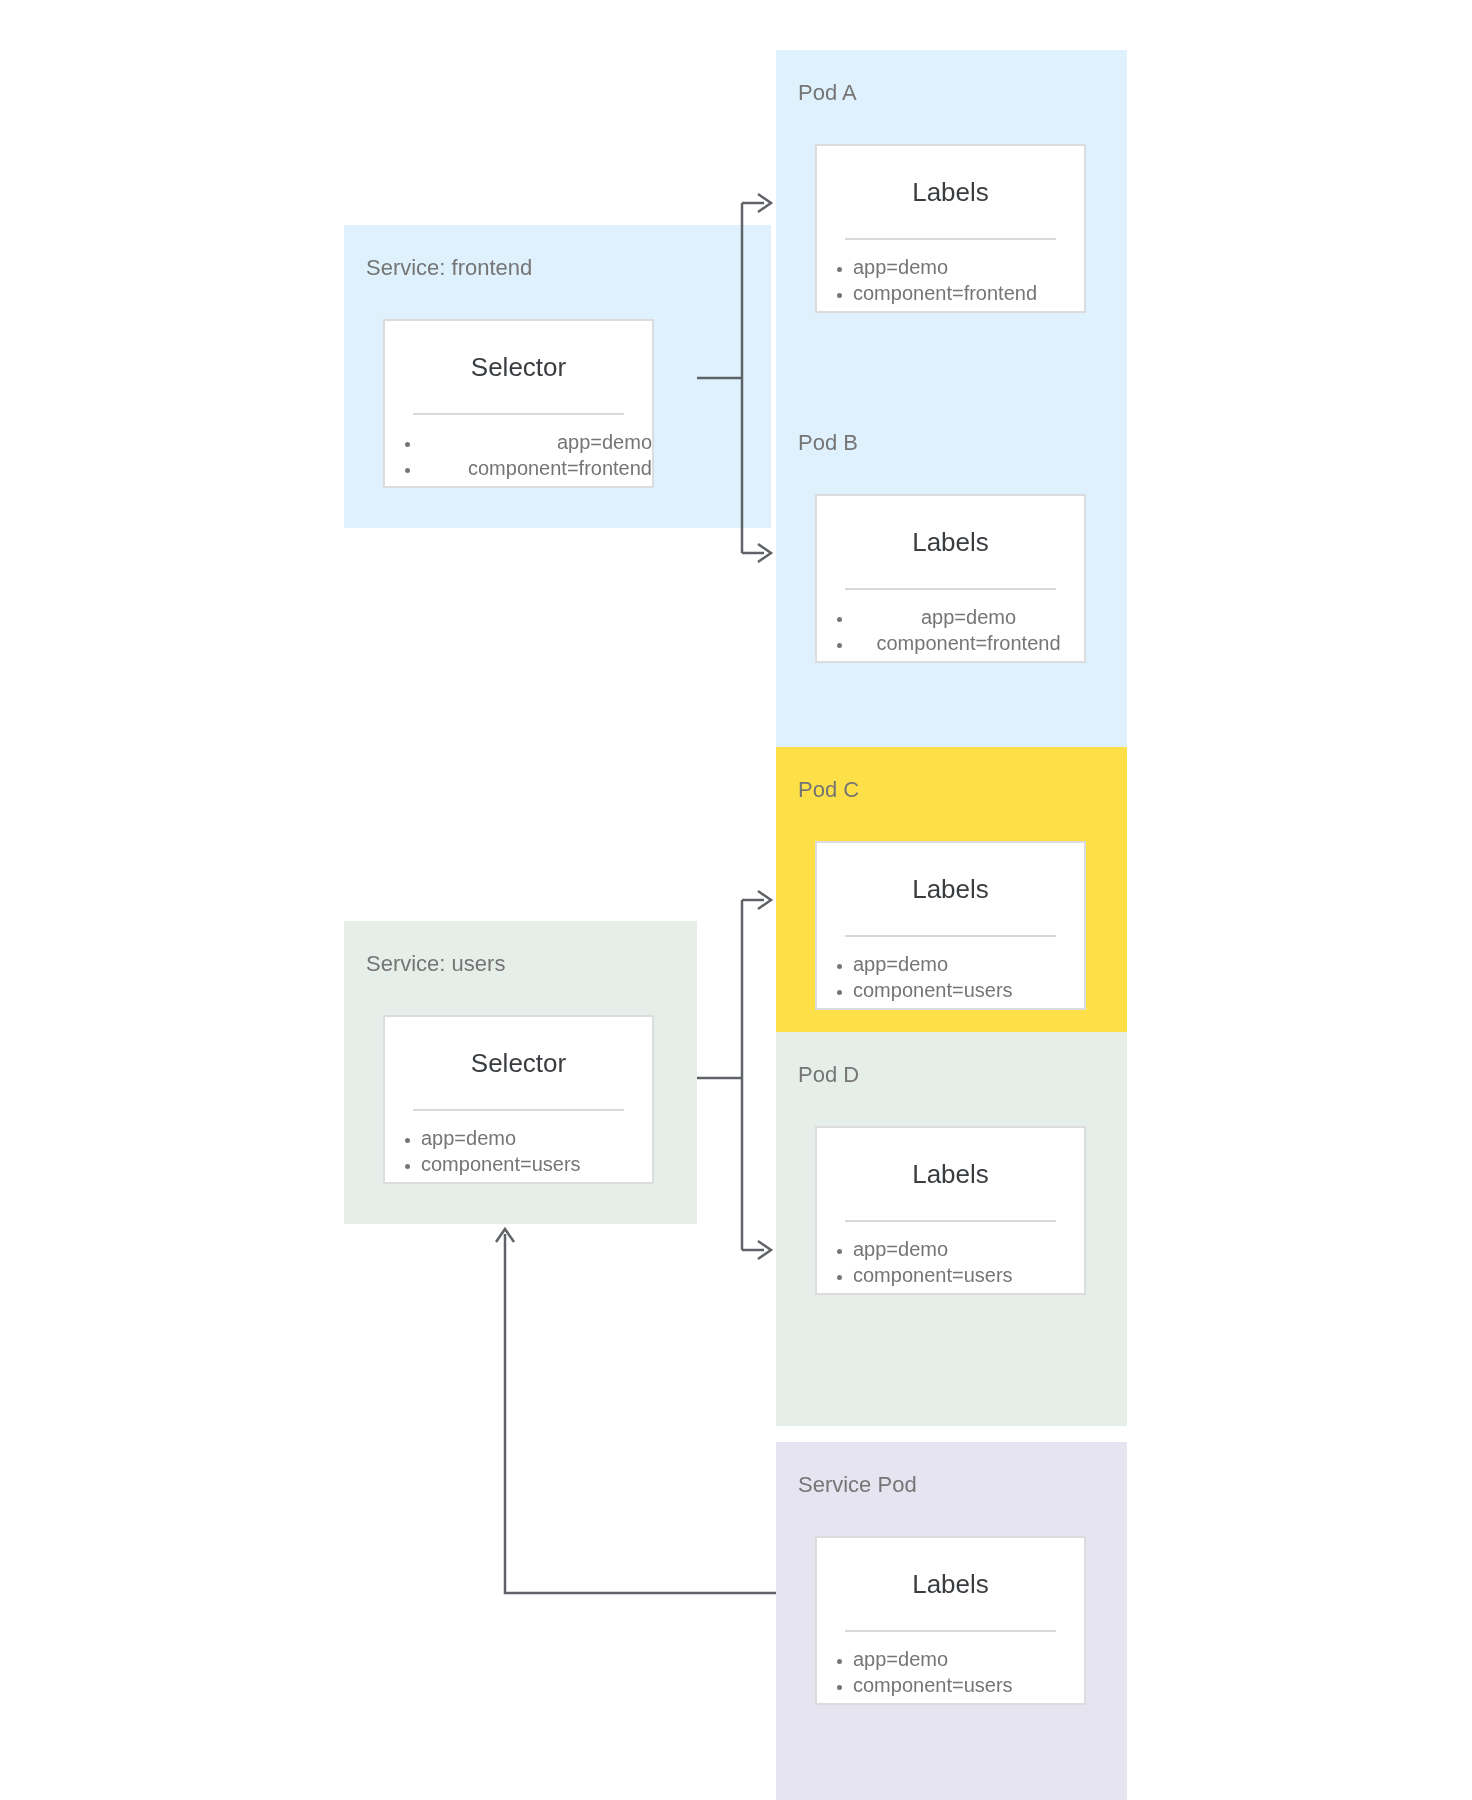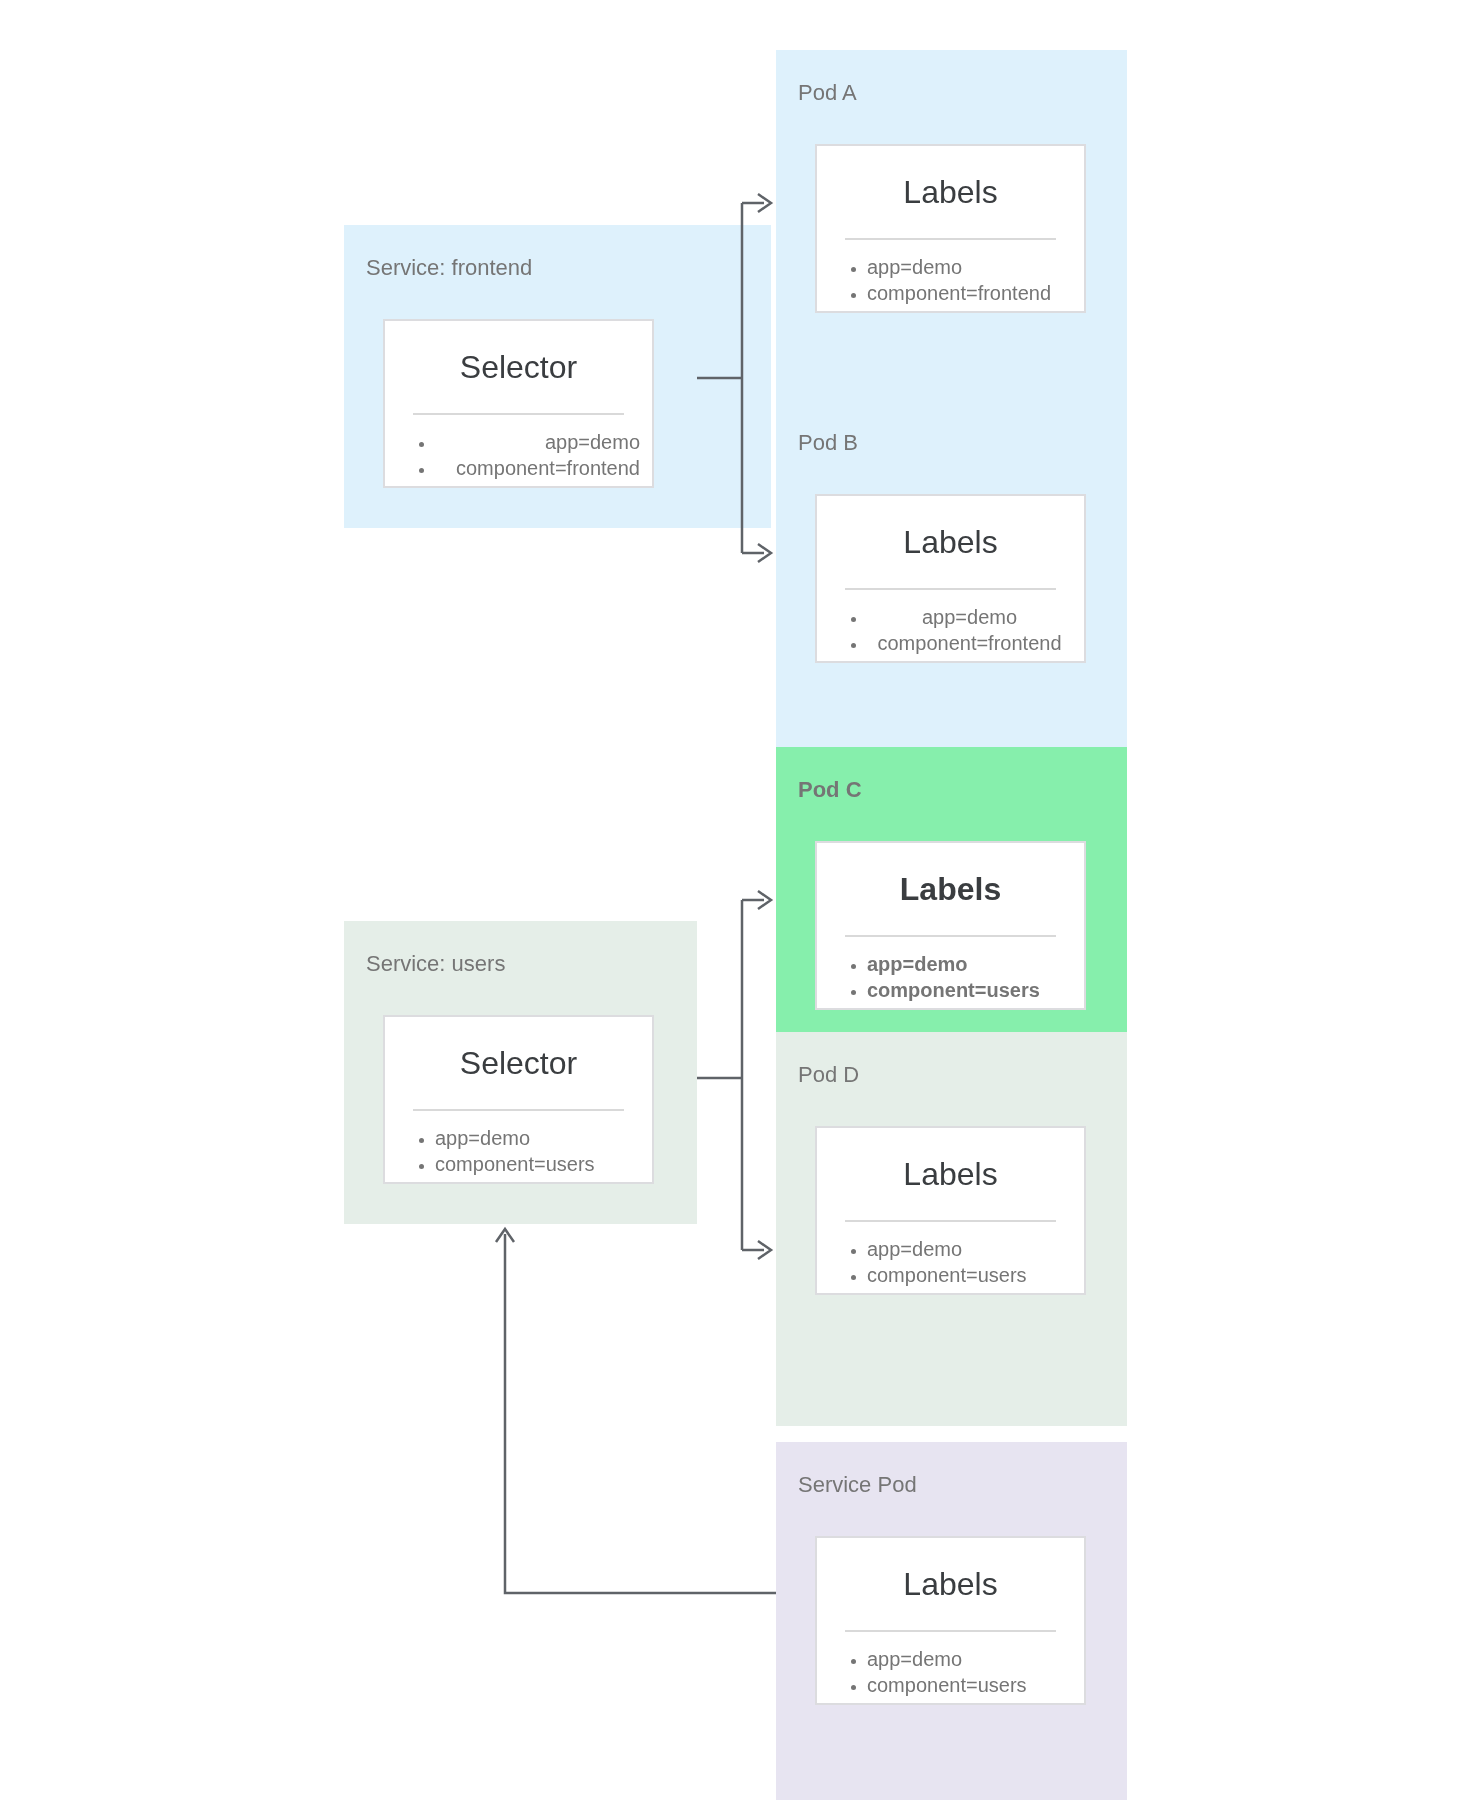--- a/index.html
+++ b/index.html
@@ -39,31 +39,31 @@
     height: 169px;
     box-sizing: border-box;
     background: #ffffff;
     border: 2px solid #dcdcdf;
   }
   .card-heading {
     height: 92px;
     display: flex;
     align-items: center;
     justify-content: center;
-    font-size: 32px;
+    font-size: 26px;
     color: #3a3d40;
   }
   .card-divider {
     height: 0;
     margin: 0 28px;
     border-top: 2px solid #d9d9d9;
   }
   ul.card-items {
-    margin: 14px 12px 0 0;
-    padding: 0 0 0 50px;
+    margin: 14px 0 0 0;
+    padding: 0 0 0 36px;
     list-style: disc outside;
   }
   ul.card-items li {
     font-size: 20px;
     line-height: 26px;
     color: #757575;
   }
   ul.card-items li::marker {
     color: #757575;
     font-size: 16px;
@@ -124,21 +124,21 @@
     <div class="card">
       <div class="card-heading">Labels</div>
       <div class="card-divider"></div>
       <ul class="card-items">
         <li>app=demo</li>
         <li>component=frontend</li>
       </ul>
     </div>
   </div>
 
-  <div class="node" id="node-pod-c" style="background-color: #86efac; font-weight: bold;">
+  <div class="node" id="node-pod-c" style="background-color: #fde047;">
     <div class="node-title">Pod C</div>
     <div class="card">
       <div class="card-heading">Labels</div>
       <div class="card-divider"></div>
       <ul class="card-items">
         <li>app=demo</li>
         <li>component=users</li>
       </ul>
     </div>
   </div>

